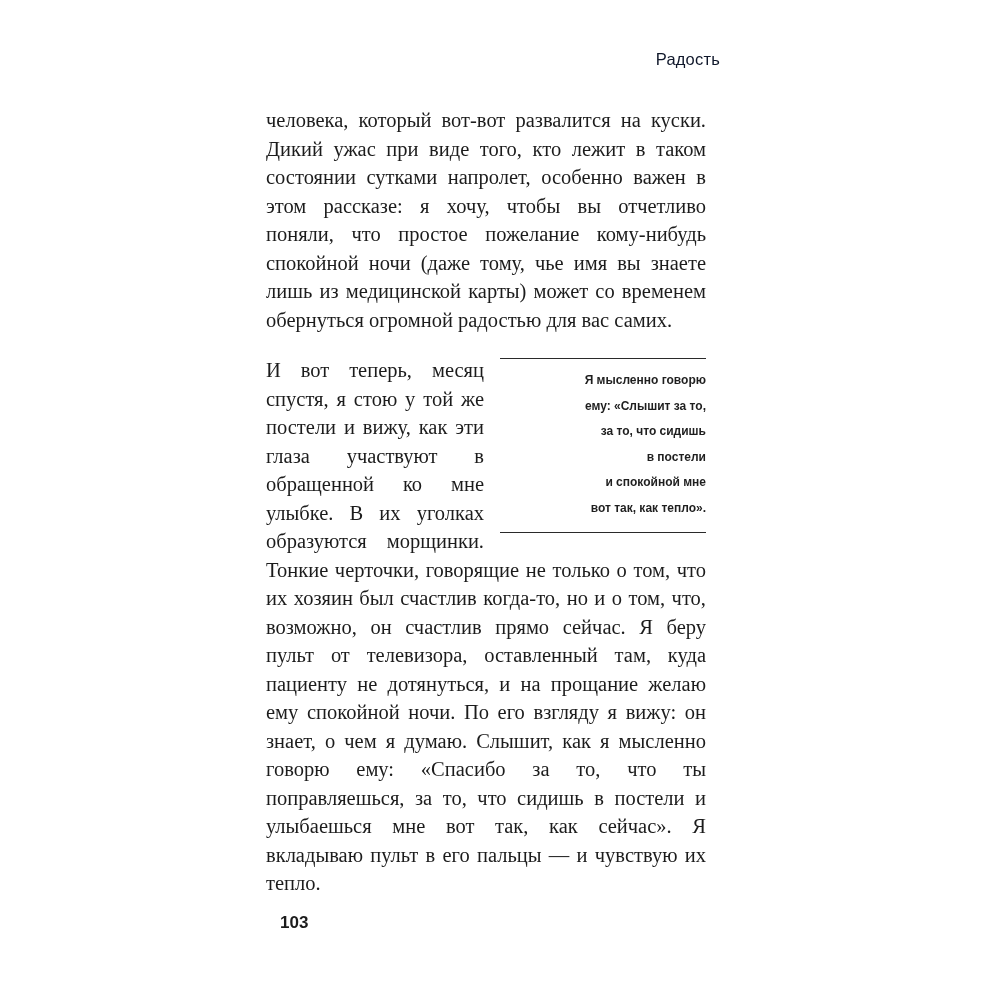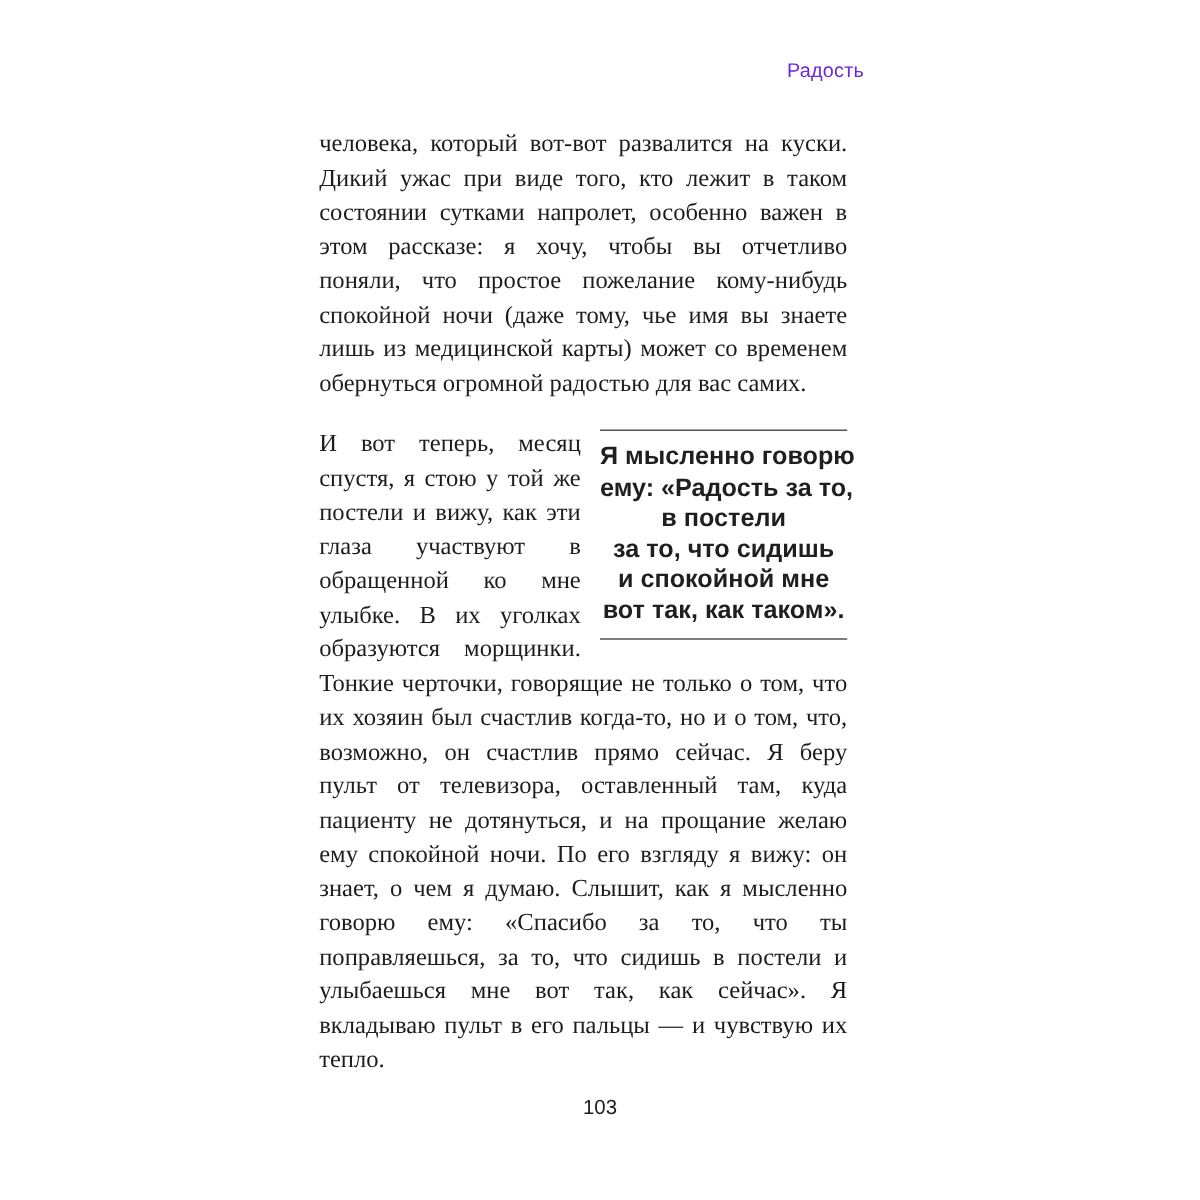--- a/index.html
+++ b/index.html
@@ -17,21 +17,21 @@
     overflow: hidden;
   }
   .running-head {
     position: absolute;
     top: 50px;
     left: 280px;
     width: 440px;
     text-align: right;
     font-family: "Liberation Sans", "DejaVu Sans", sans-serif;
     font-size: 16.5px;
-    color: #6d28d9;
+    color: #0f172a;
     letter-spacing: 0.2px;
   }
   .content {
     position: absolute;
     top: 106px;
     left: 266px;
     width: 440px;
     font-size: 20.5px;
     line-height: 28.5px;
     text-align: justify;
@@ -49,60 +49,60 @@
   }
   .pull-quote {
     float: right;
     width: 206px;
     margin: 2px 0 10px 16px;
     padding: 9px 0 11px 0;
     border-top: 1.5px solid #2a2a2a;
     border-bottom: 1.5px solid #2a2a2a;
     font-family: "Liberation Sans", "DejaVu Sans", sans-serif;
     font-weight: bold;
-    font-size: 21px;
+    font-size: 12px;
     line-height: 25.5px;
-    text-align: center;
+    text-align: right;
     color: #1f1f1f;
   }
   .pq-line {
     white-space: nowrap;
   }
   .folio {
     position: absolute;
     top: 913px;
     left: 280px;
     width: 440px;
-    text-align: center;
+    text-align: left;
     font-family: "Liberation Sans", "DejaVu Sans", sans-serif;
-    font-weight: normal;
+    font-weight: bold;
     font-size: 17px;
     color: #1c1c1c;
   }
 </style>
 </head>
 <body>
 
 <div class="page">
 
   <div class="running-head">Радость</div>
 
   <div class="content">
 
     <p class="para">человека, который вот-вот развалится на куски. Дикий ужас при виде того, кто лежит в таком состоянии сутками напролет, особенно важен в этом рассказе: я хочу, чтобы вы отчетливо поняли, что простое пожелание кому-нибудь спокойной ночи (даже тому, чье имя вы знаете лишь из медицинской карты) может со временем обернуться огромной радостью для вас самих.</p>
 
     <div class="para-with-quote">
 
       <aside class="pull-quote">
         <div class="pq-line">Я мысленно говорю</div>
-        <div class="pq-line">ему: «Радость за то,</div>
+        <div class="pq-line">ему: «Слышит за то,</div>
+        <div class="pq-line">за то, что сидишь</div>
         <div class="pq-line">в постели</div>
-        <div class="pq-line">за то, что сидишь</div>
         <div class="pq-line">и спокойной мне</div>
-        <div class="pq-line">вот так, как таком».</div>
+        <div class="pq-line">вот так, как тепло».</div>
       </aside>
 
       <p class="para">И вот теперь, месяц спустя, я стою у той же постели и вижу, как эти глаза участвуют в обращенной ко мне улыбке. В их уголках образуются морщинки. Тонкие черточки, говорящие не только о том, что их хозяин был счастлив когда-то, но и о том, что, возможно, он счастлив прямо сейчас. Я беру пульт от телевизора, оставленный там, куда пациенту не дотянуться, и на прощание желаю ему спокойной ночи. По его взгляду я вижу: он знает, о чем я думаю. Слышит, как я мысленно говорю ему: «Спасибо за то, что ты поправляешься, за то, что сидишь в постели и улыбаешься мне вот так, как сейчас». Я вкладываю пульт в его пальцы — и чувствую их тепло.</p>
 
     </div>
 
   </div>
 
   <div class="folio">103</div>
 

